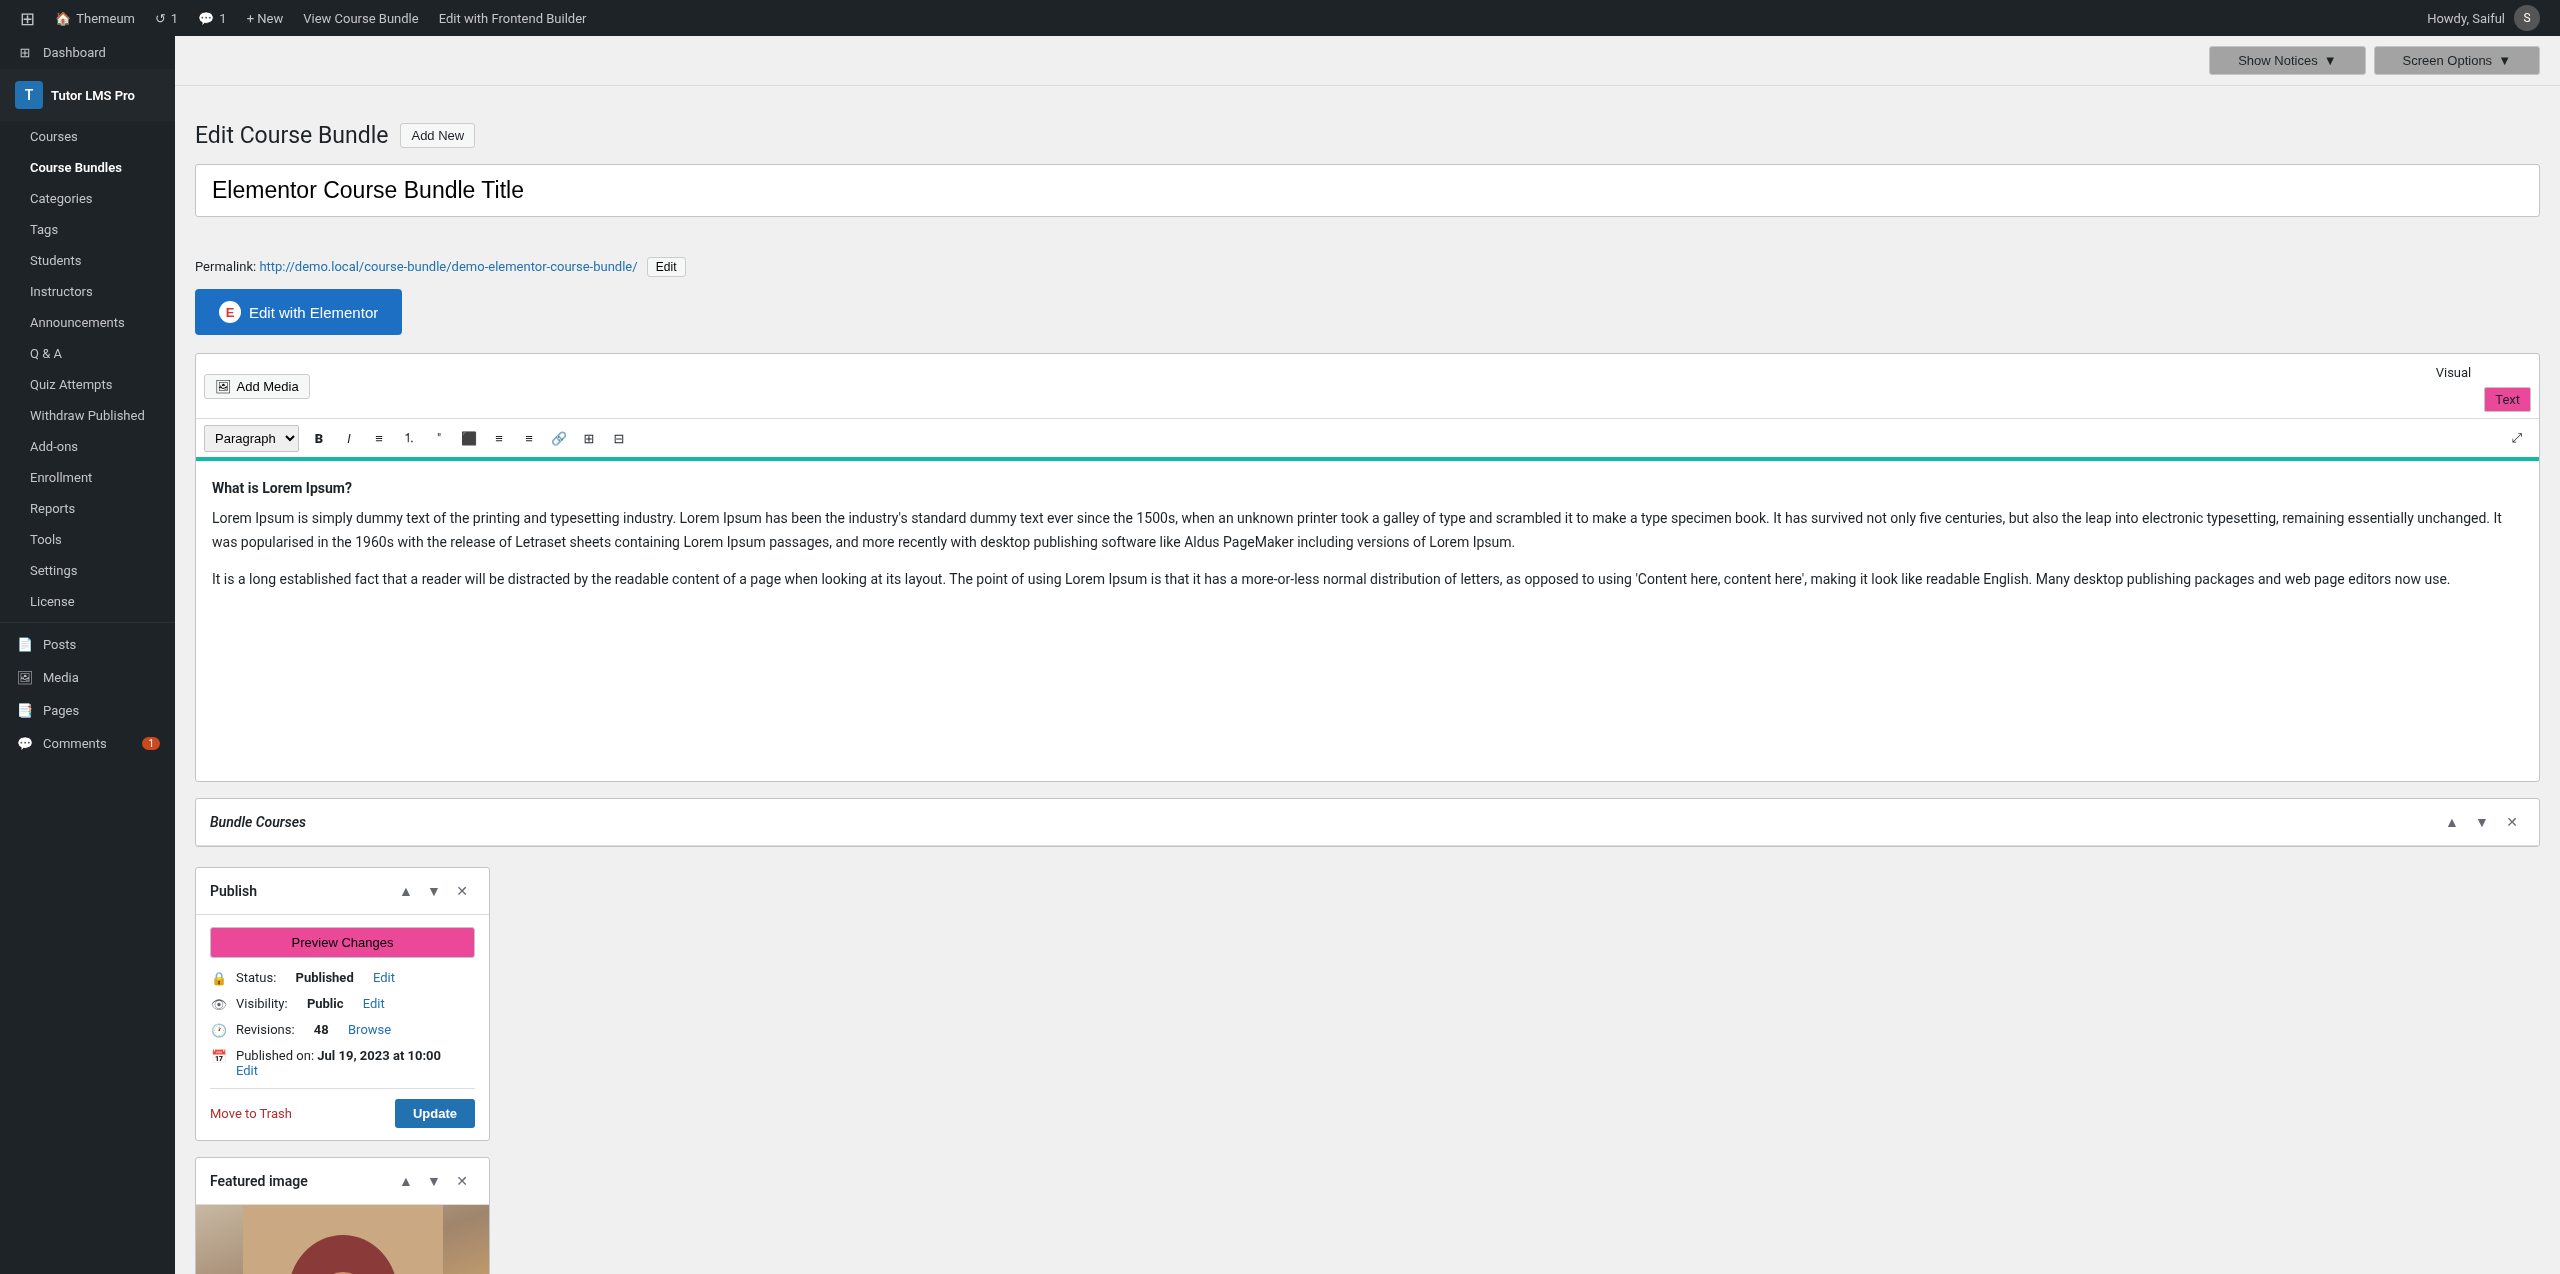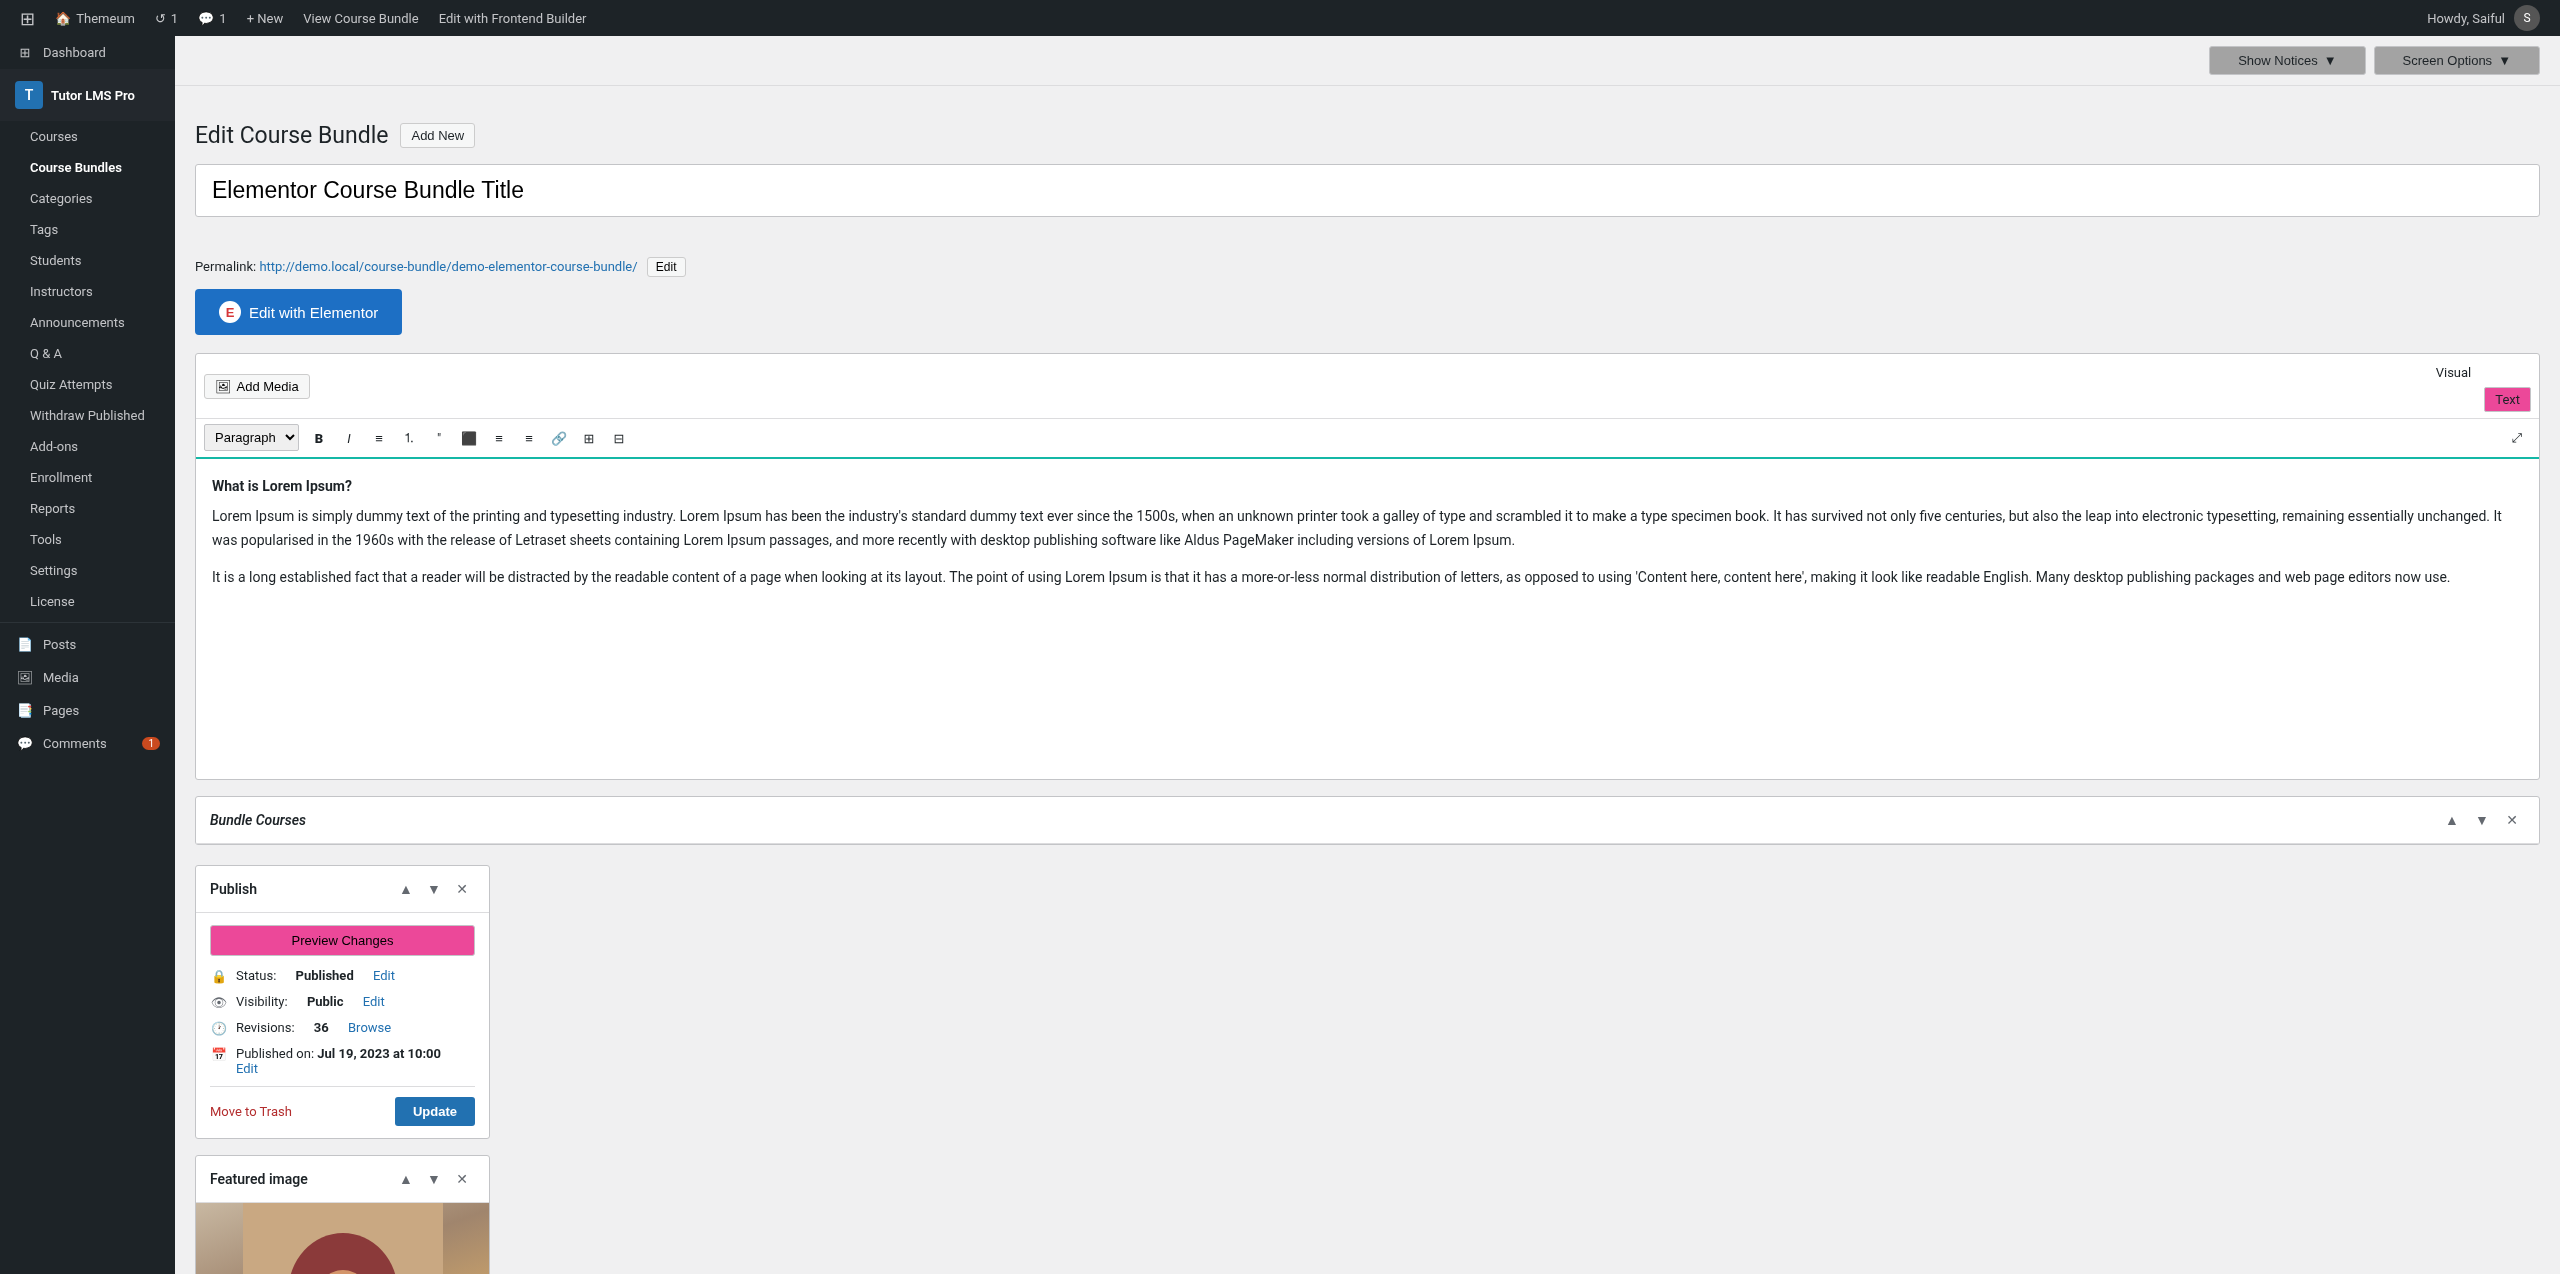--- a/index.html
+++ b/index.html
@@ -131,22 +131,22 @@
       border-bottom: 1px solid #dcdcde; padding: 6px 8px;
       flex-wrap: wrap;
     }
     .editor-tab-visual, .editor-tab-text {
       padding: 4px 10px; font-size: 13px; cursor: pointer;
       border: 1px solid transparent; border-radius: 2px;
       margin-left: auto;
     }
     .editor-tab-text.active { background: #ec4899; border-color: #c3c4c7; margin-top: 27px; }
     .editor-format-toolbar {
-      display: flex; align-items: flex-start; gap: 2px;
-      padding: 5px 8px; border-bottom: 2px solid #14b8a6; flex-wrap: wrap;
+      display: flex; align-items: flex-end; gap: 2px;
+      padding: 5px 8px; border-bottom: 4px solid #14b8a6; flex-wrap: wrap;
     }
     .format-select {
       padding: 4px 6px; border: 1px solid #c3c4c7; border-radius: 2px;
       font-size: 13px; margin-right: 4px;
     }
     .fmt-btn {
       width: 28px; height: 28px; display: flex; align-items: center; justify-content: center;
       border: 1px solid transparent; border-radius: 2px; cursor: pointer; font-size: 13px;
       color: #1d2327;
     }
@@ -470,21 +470,21 @@
           <div class="publish-info-row">
             <span class="pi-icon">👁</span>
             <span>Visibility:</span>&nbsp;
             <strong>Public</strong>&nbsp;
             <a href="#">Edit</a>
           </div>
 
           <div class="publish-info-row">
             <span class="pi-icon">🕐</span>
             <span>Revisions:</span>&nbsp;
-            <strong>36</strong>&nbsp;
+            <strong>48</strong>&nbsp;
             <a href="#">Browse</a>
           </div>
 
           <div class="publish-info-row">
             <span class="pi-icon">📅</span>
             <div>
               <span>Published on:</span>&nbsp;<strong>Jul 19, 2023 at 10:00</strong><br>
               <a href="#">Edit</a>
             </div>
           </div>

